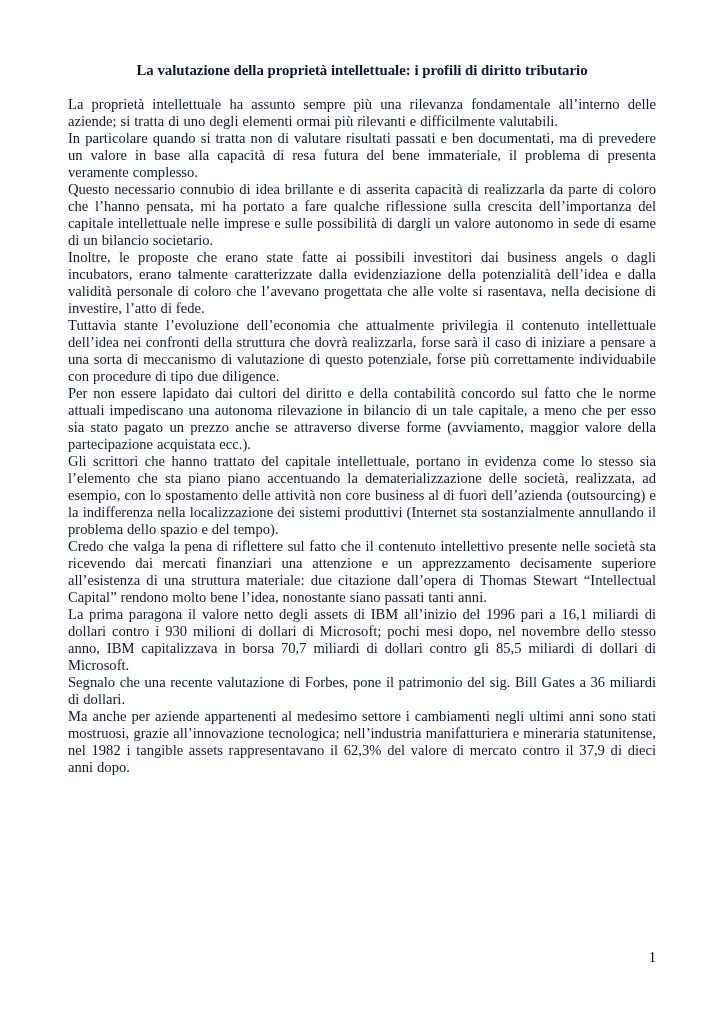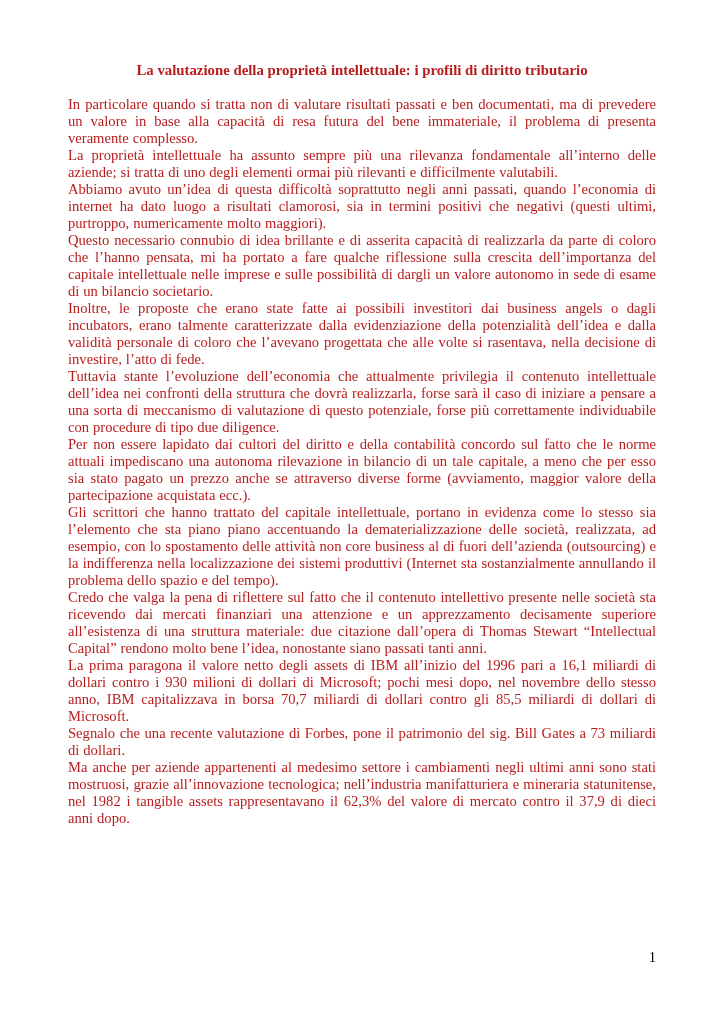--- a/index.html
+++ b/index.html
@@ -14,21 +14,21 @@
     overflow: hidden;
   }
   .page {
     box-sizing: border-box;
     width: 724px;
     height: 1024px;
     padding: 62px 68px 40px 68px;
     font-family: "Liberation Serif", serif;
     font-size: 14.6px;
     line-height: 17px;
-    color: #b91c1c;
+    color: #0f172a;
     background: #ffffff;
   }
   .doc-title {
     margin: 0 0 17px 0;
     font-size: 14.8px;
     font-weight: bold;
     text-align: center;
     line-height: 17px;
   }
   .body-text p {
@@ -47,28 +47,27 @@
     color: #000000;
   }
 </style>
 </head>
 <body>
 
 <div class="page">
   <h1 class="doc-title">La valutazione della proprietà intellettuale: i profili di diritto tributario</h1>
 
   <div class="body-text">
+    <p>La proprietà intellettuale ha assunto sempre più una rilevanza fondamentale all’interno delle aziende; si tratta di uno degli elementi ormai più rilevanti e difficilmente valutabili.</p>
     <p>In particolare quando si tratta non di valutare risultati passati e ben documentati, ma di prevedere un valore in base alla capacità di resa futura del bene immateriale, il problema di presenta veramente complesso.</p>
-    <p>La proprietà intellettuale ha assunto sempre più una rilevanza fondamentale all’interno delle aziende; si tratta di uno degli elementi ormai più rilevanti e difficilmente valutabili.</p>
-    <p>Abbiamo avuto un’idea di questa difficoltà soprattutto negli anni passati, quando l’economia di internet ha dato luogo a risultati clamorosi, sia in termini positivi che negativi (questi ultimi, purtroppo, numericamente molto maggiori).</p>
     <p>Questo necessario connubio di idea brillante e di asserita capacità di realizzarla da parte di coloro che l’hanno pensata, mi ha portato a fare qualche riflessione sulla crescita dell’importanza del capitale intellettuale nelle imprese e sulle possibilità di dargli un valore autonomo in sede di esame di un bilancio societario.</p>
     <p>Inoltre, le proposte che erano state fatte ai possibili investitori dai business angels o dagli incubators, erano talmente caratterizzate dalla evidenziazione della potenzialità dell’idea e dalla validità personale di coloro che l’avevano progettata che alle volte si rasentava, nella decisione di investire, l’atto di fede.</p>
     <p>Tuttavia stante l’evoluzione dell’economia che attualmente privilegia il contenuto intellettuale dell’idea nei confronti della struttura che dovrà realizzarla, forse sarà il caso di iniziare a pensare a una sorta di meccanismo di valutazione di questo potenziale, forse più correttamente individuabile con procedure di tipo due diligence.</p>
     <p>Per non essere lapidato dai cultori del diritto e della contabilità concordo sul fatto che le norme attuali impediscano una autonoma rilevazione in bilancio di un tale capitale, a meno che per esso sia stato pagato un prezzo anche se attraverso diverse forme (avviamento, maggior valore della partecipazione acquistata ecc.).</p>
     <p>Gli scrittori che hanno trattato del capitale intellettuale, portano in evidenza come lo stesso sia l’elemento che sta piano piano accentuando la dematerializzazione delle società, realizzata, ad esempio, con lo spostamento delle attività non core business al di fuori dell’azienda (outsourcing) e la indifferenza nella localizzazione dei sistemi produttivi (Internet sta sostanzialmente annullando il problema dello spazio e del tempo).</p>
     <p>Credo che valga la pena di riflettere sul fatto che il contenuto intellettivo presente nelle società sta ricevendo dai mercati finanziari una attenzione e un apprezzamento decisamente superiore all’esistenza di una struttura materiale: due citazione dall’opera di Thomas Stewart “Intellectual Capital” rendono molto bene l’idea, nonostante siano passati tanti anni.</p>
     <p>La prima paragona il valore netto degli assets di IBM all’inizio del 1996 pari a 16,1 miliardi di dollari contro i 930 milioni di dollari di Microsoft; pochi mesi dopo, nel novembre dello stesso anno, IBM capitalizzava in borsa 70,7 miliardi di dollari contro gli 85,5 miliardi di dollari di Microsoft.</p>
-    <p>Segnalo che una recente valutazione di Forbes, pone il patrimonio del sig. Bill Gates a 73 miliardi di dollari.</p>
+    <p>Segnalo che una recente valutazione di Forbes, pone il patrimonio del sig. Bill Gates a 36 miliardi di dollari.</p>
     <p>Ma anche per aziende appartenenti al medesimo settore i cambiamenti negli ultimi anni sono stati mostruosi, grazie all’innovazione tecnologica; nell’industria manifatturiera e mineraria statunitense, nel 1982 i tangible assets rappresentavano il 62,3% del valore di mercato contro il 37,9 di dieci anni dopo.</p>
   </div>
 </div>
 
 <div class="page-number">1</div>
 
 </body></html>

